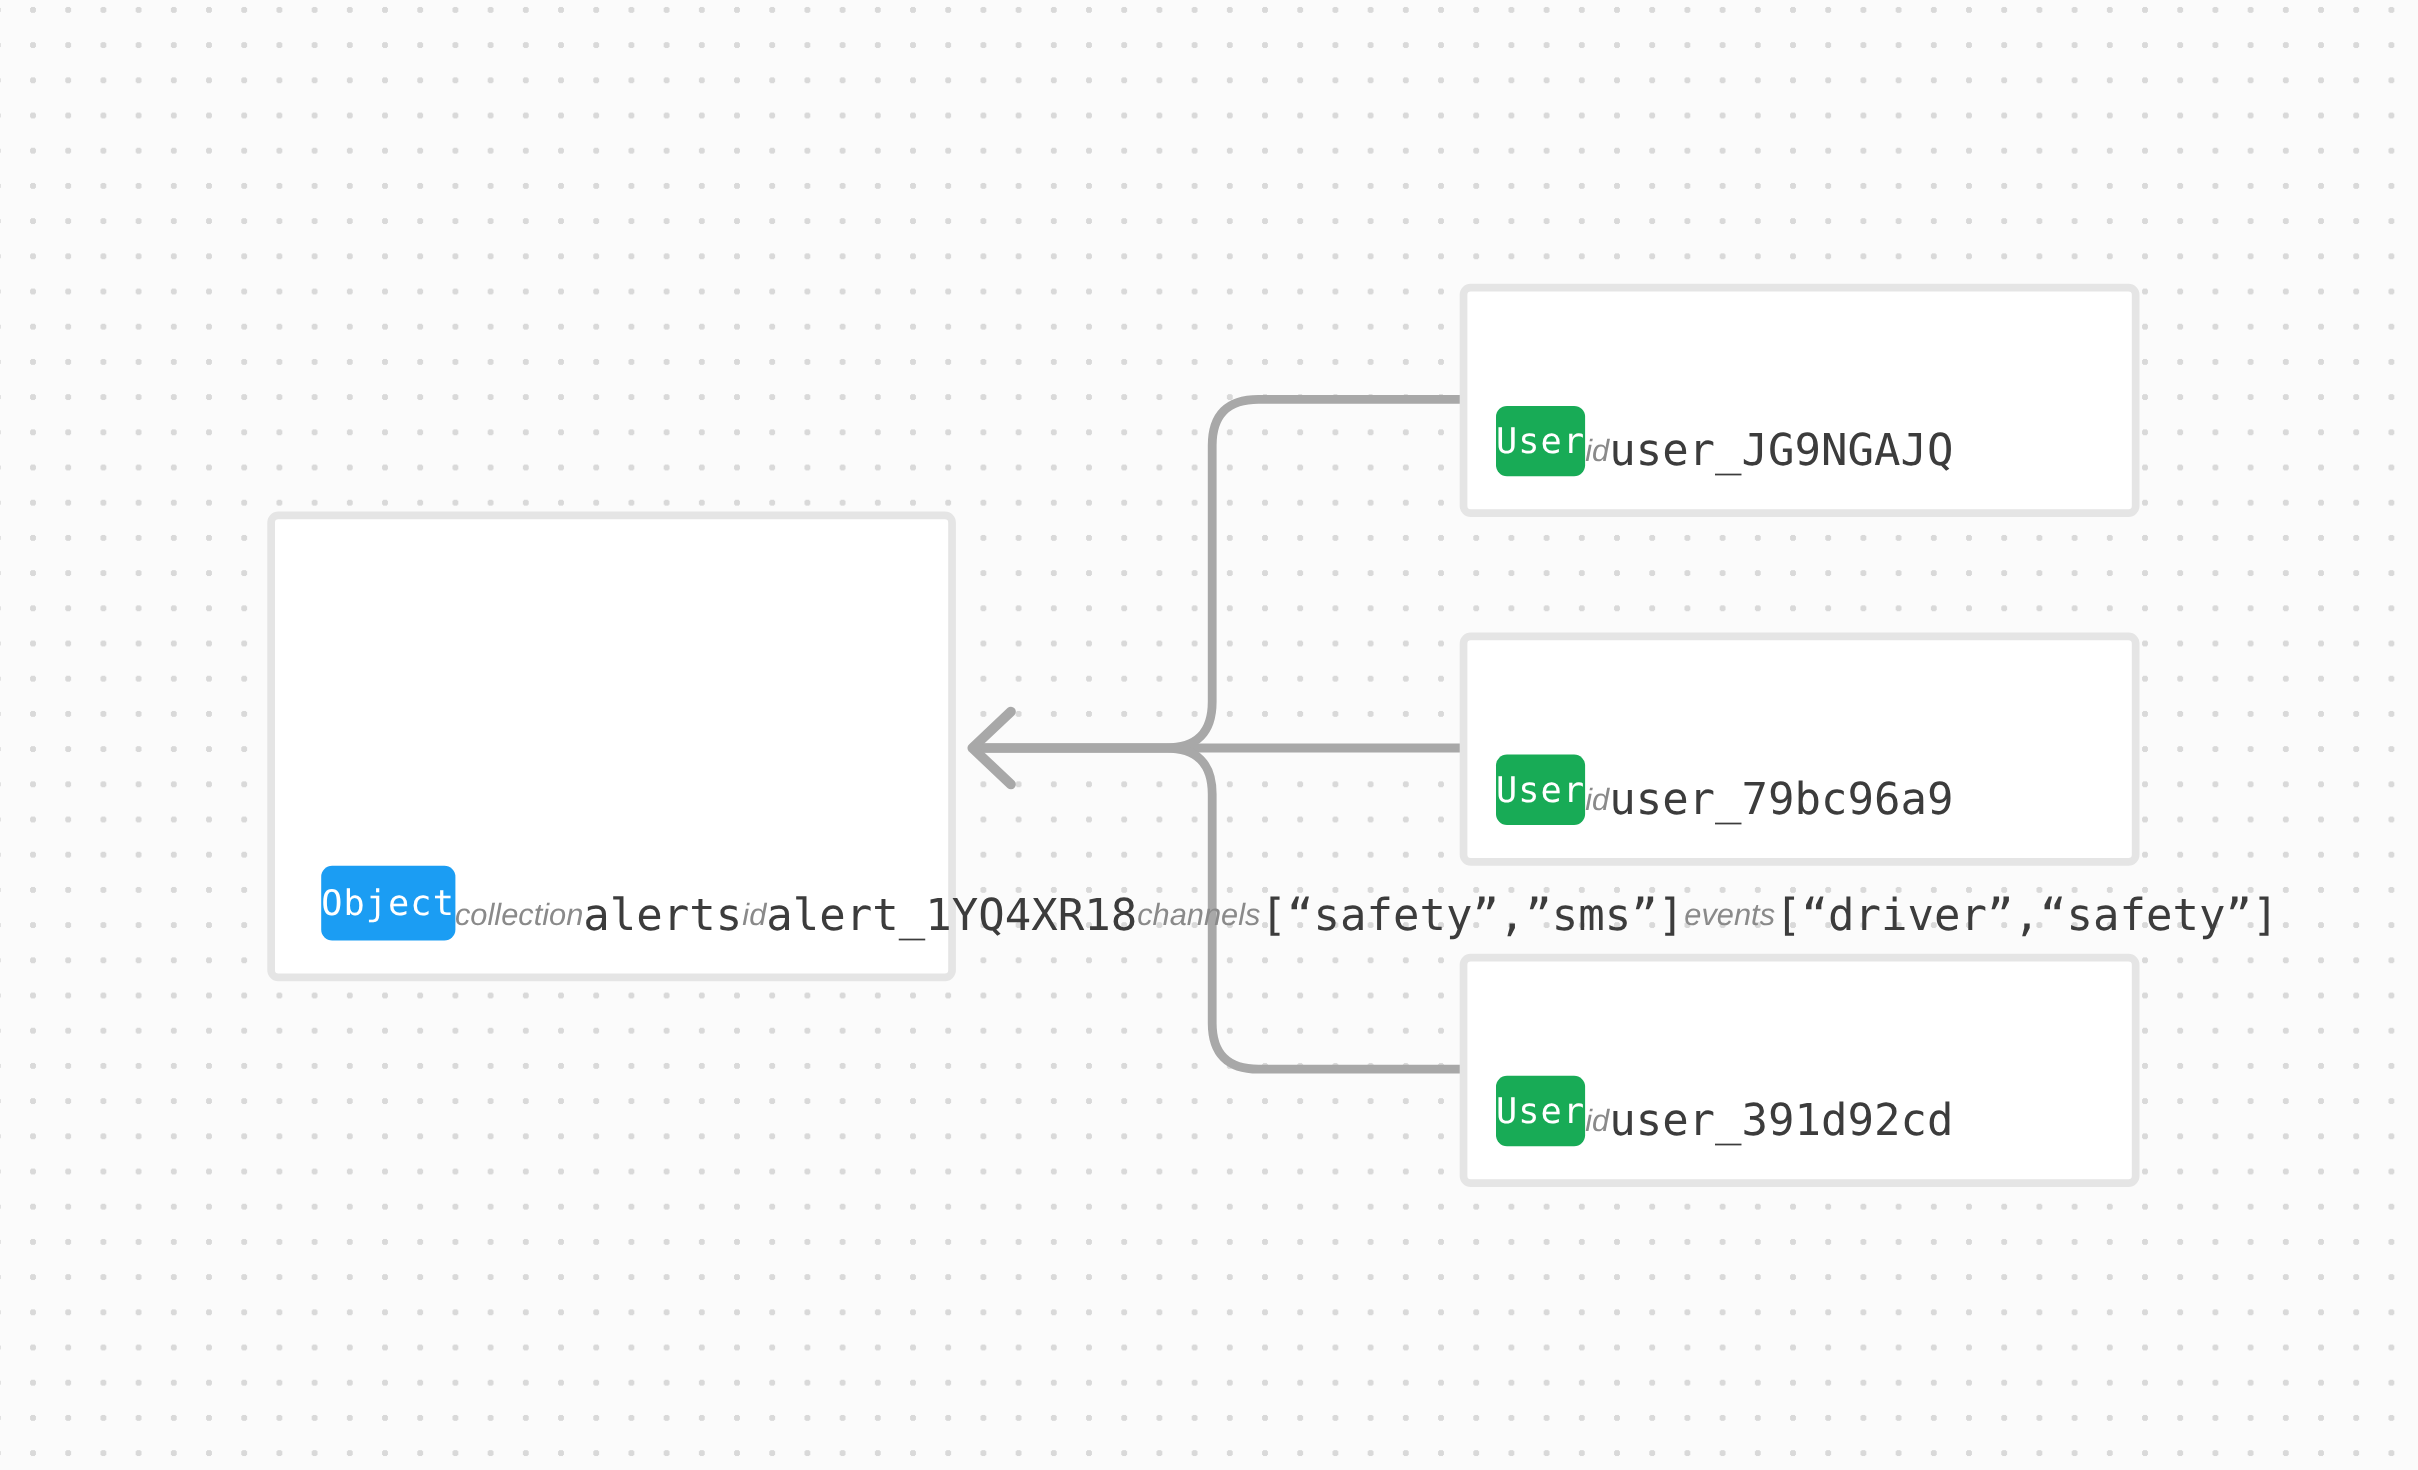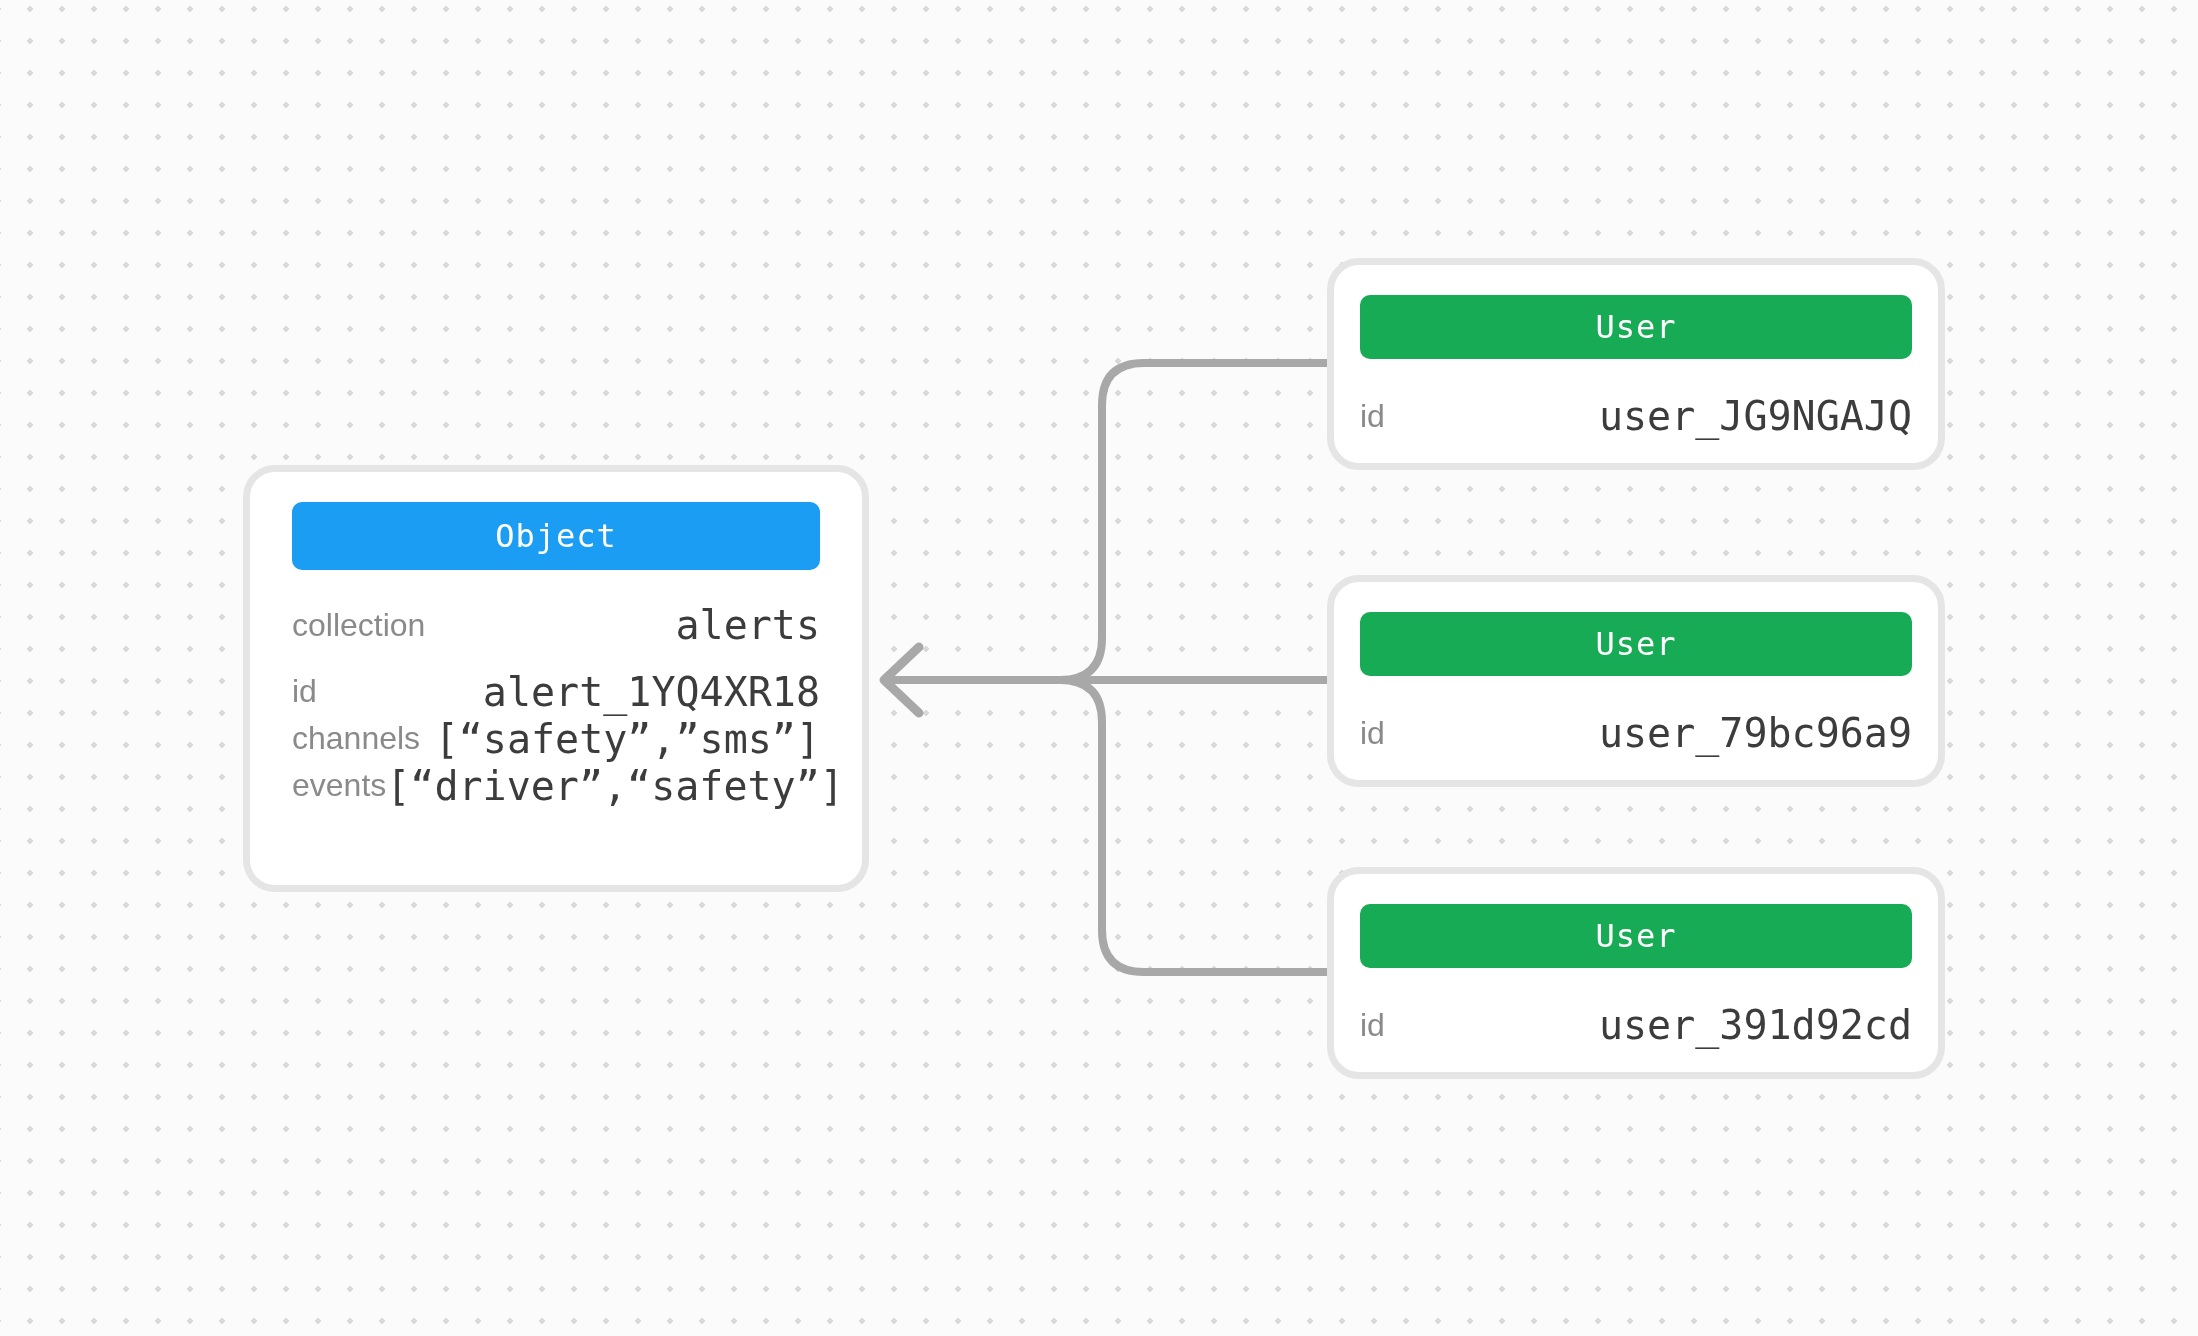--- a/index.html
+++ b/index.html
@@ -18,45 +18,46 @@
     width: 2198px; height: 1336px;
     pointer-events: none;
   }
   .edges path { fill: none; stroke-width: 8; stroke-linecap: round; stroke-linejoin: round; }
   .edges path.arrow { stroke-width: 9; }
 
   .card {
     position: absolute; box-sizing: border-box;
     background: #FFFFFF;
     border: 7px solid #E5E5E5;
-    border-radius: 32px;
-    display: flex; flex-direction: column;
+    border-radius: 10px;
+    display: flex; flex-direction: row; align-items: flex-end;
   }
   .card.object { left: 243px; top: 465px; width: 626px; height: 427px; padding: 30px 42px; }
   .card.user   { left: 1327px; width: 618px; height: 212px; padding: 30px 26px; }
   .card.user.u0 { top: 258px; }
   .card.user.u1 { top: 575px; }
   .card.user.u2 { top: 867px; }
 
   .hdr {
     flex: none;
     border-radius: 10px;
     color: #FFFFFF;
     display: flex; align-items: center; justify-content: center;
     font-family: "DejaVu Sans Mono", monospace;
     font-size: 32px; letter-spacing: 1px;
   }
   .object .hdr { height: 68px; }
   .user .hdr   { height: 64px; }
 
   .row { display: flex; justify-content: space-between; align-items: center; }
   .row .label {
-    color: #8A8A8A; font-size: 32px;
+    color: #8A8A8A; font-size: 28px;
     font-family: "Liberation Sans", sans-serif;
     white-space: nowrap;
+    font-style: italic;
   }
   .row .value {
     color: #3C3C3C; font-size: 40px;
     font-family: "DejaVu Sans Mono", monospace;
     white-space: nowrap;
   }
 
   .object .row-collection { margin-top: 32px; height: 46px; }
   .object .row-attr       { height: 47px; }
   .object .row-attr.gap   { margin-top: 20px; }

